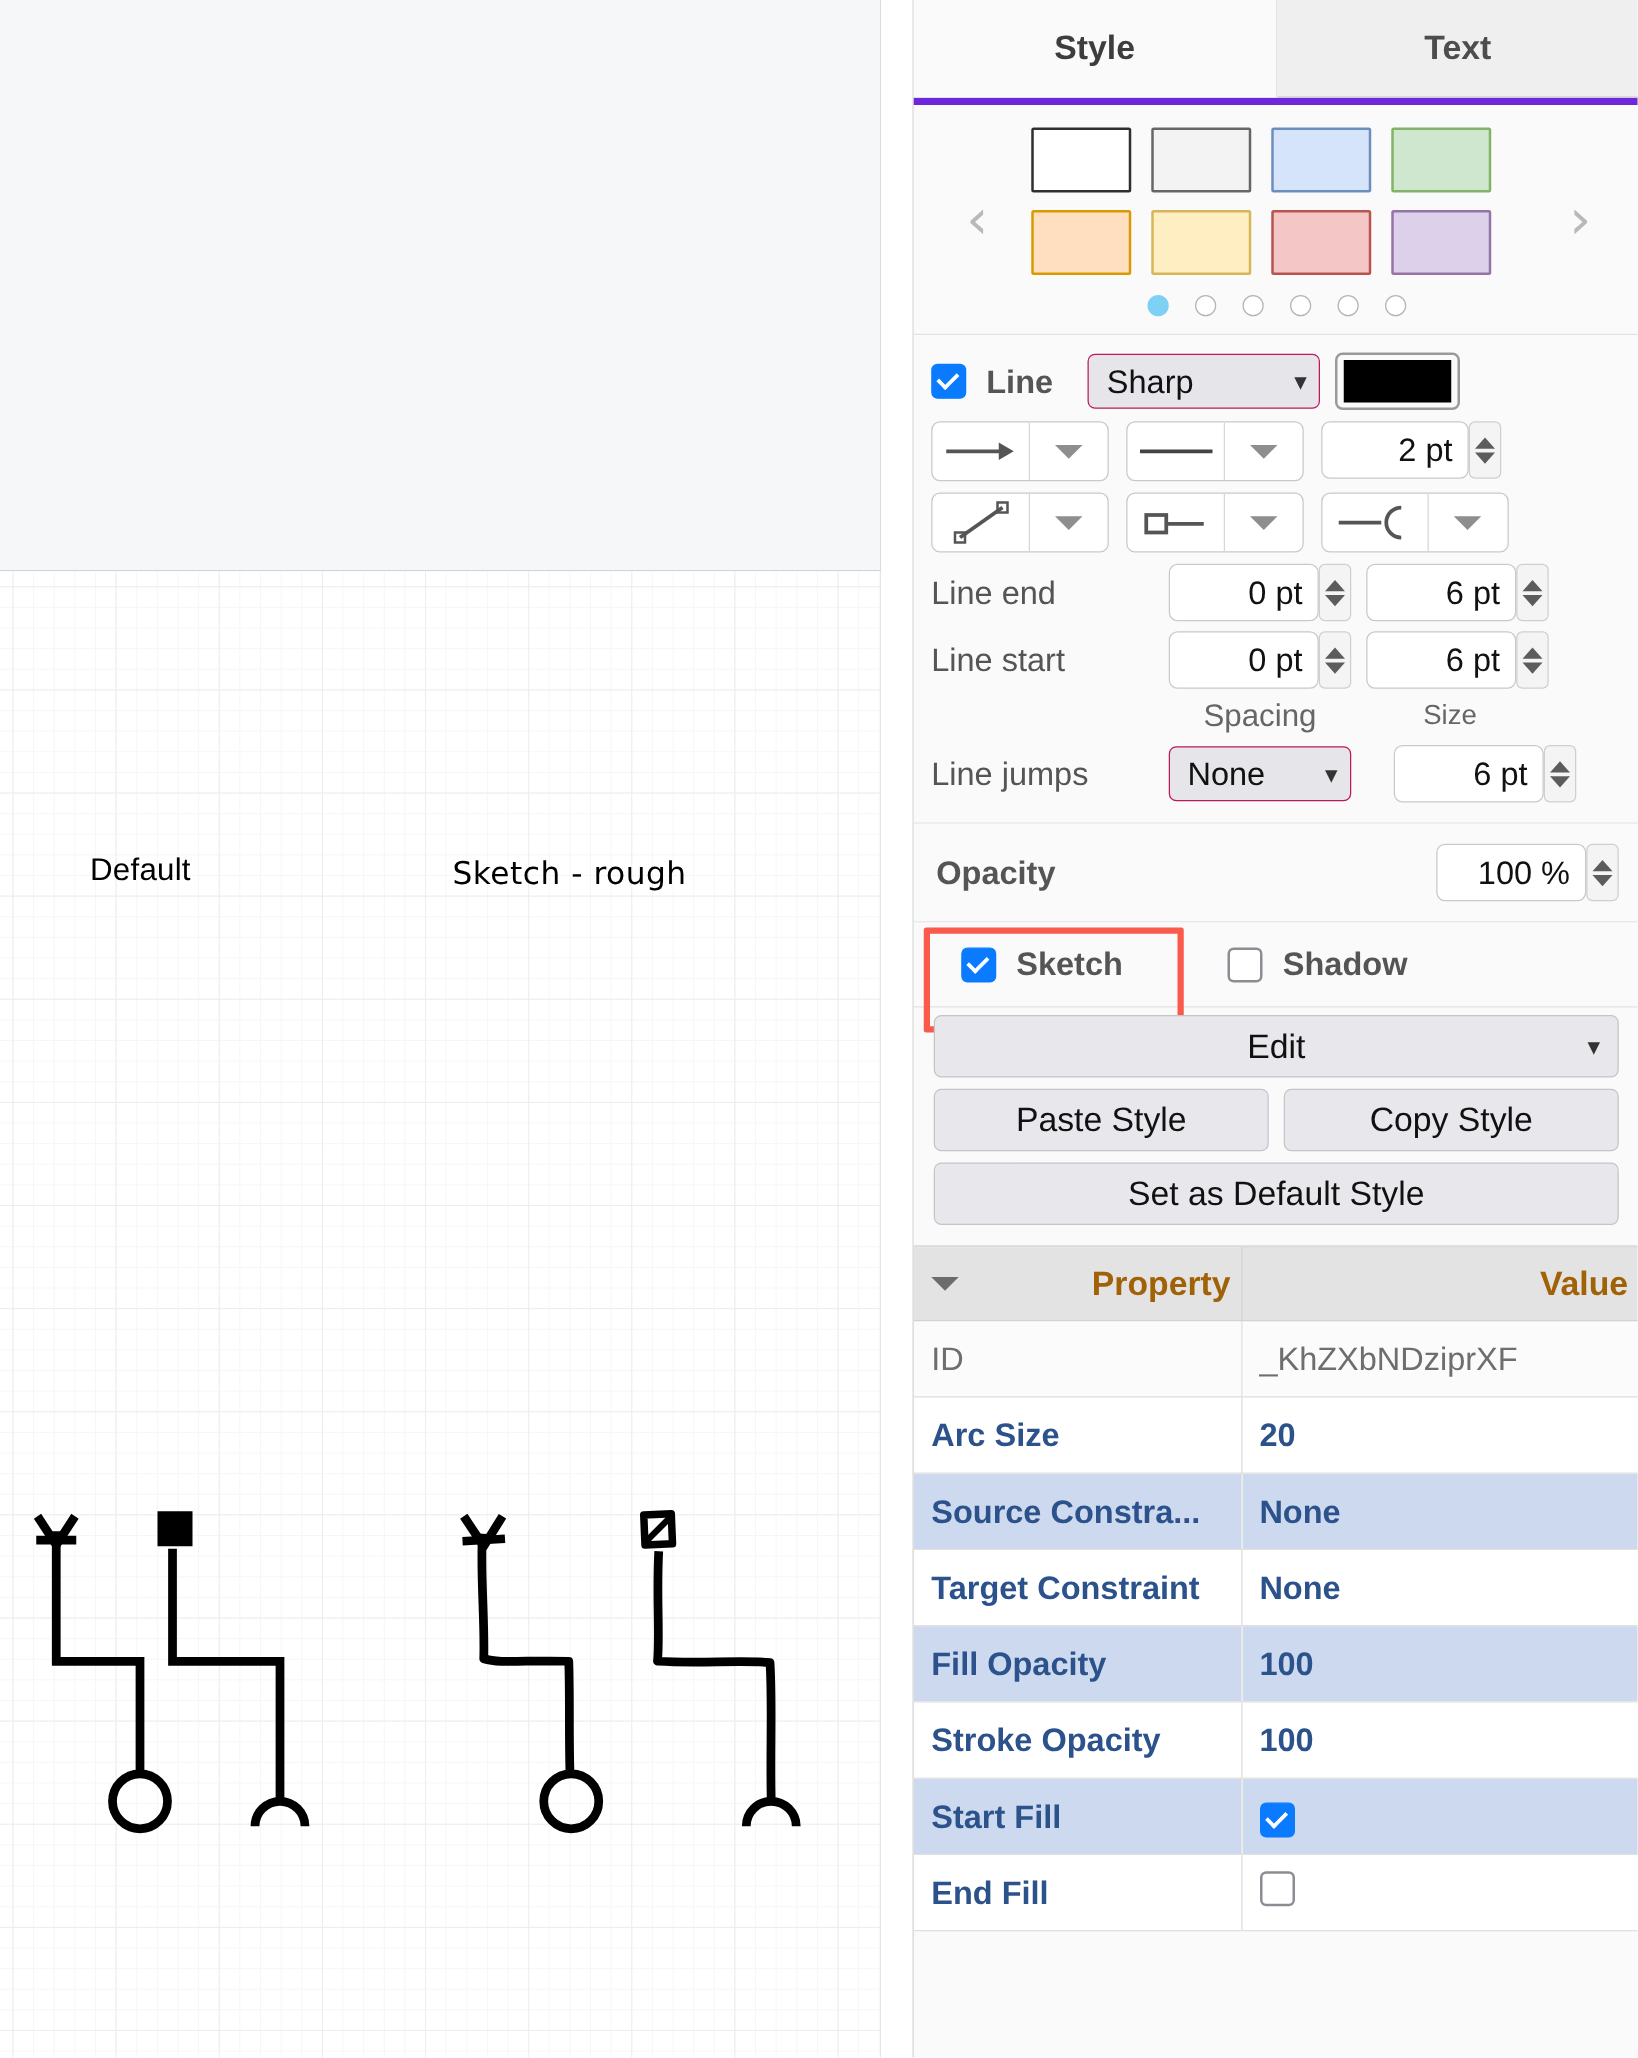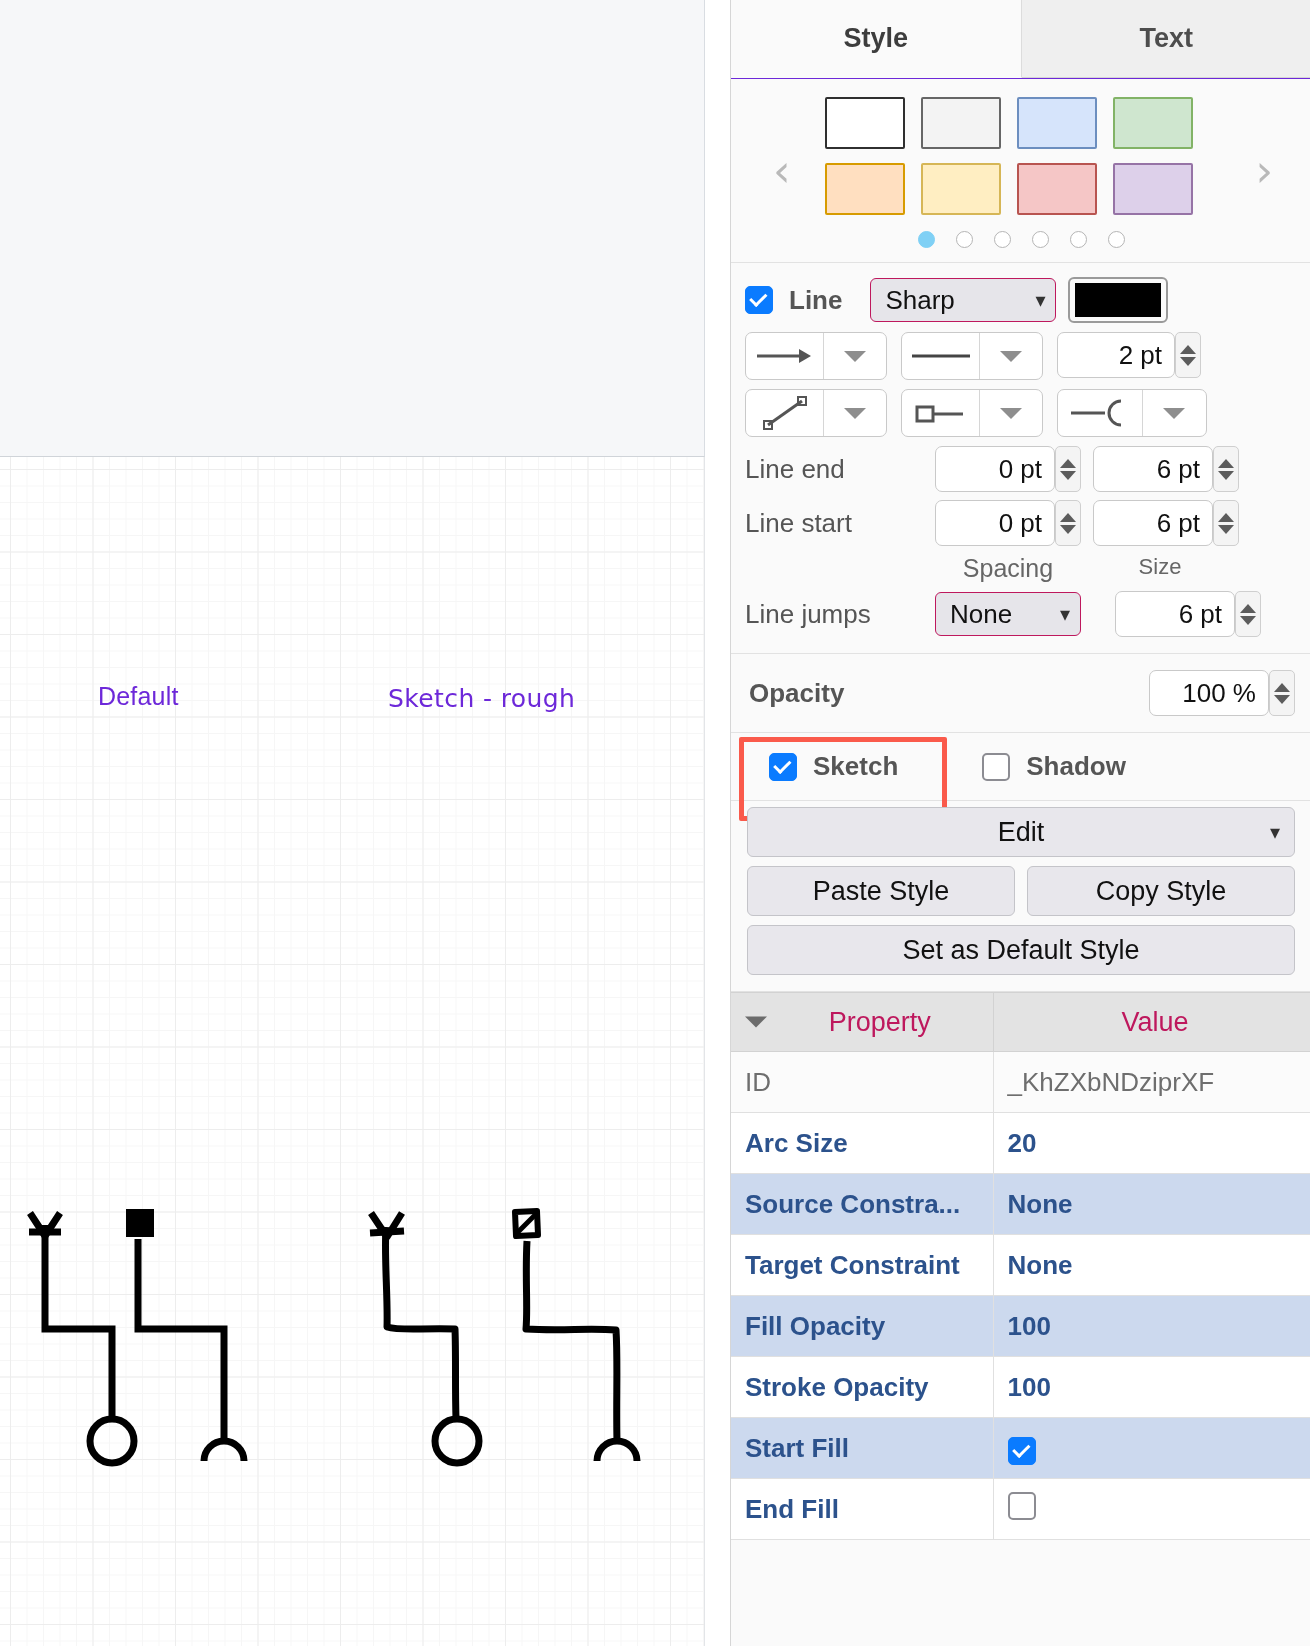--- a/index.html
+++ b/index.html
@@ -24,28 +24,28 @@
       linear-gradient(to bottom, #f6f6f6 1px, transparent 1px);
     background-size: 82.5px 82.5px, 82.5px 82.5px, 16.5px 16.5px, 16.5px 16.5px;
     background-position: 10px 12px, 10px 12px, 10px 12px, 10px 12px;
     border-right:1px solid #e3e5e8;
   }
   .canvas-right-strip{position:absolute;left:705px;top:0;width:25px;height:1646px;background:#ffffff;}
   
   .canvas-scroll-track{position:absolute;left:713px;top:470px;width:12px;height:1176px;background:transparent;}
 
   .diagram{position:absolute;left:0;top:457px;width:704px;height:1189px;}
-  .lbl{position:absolute;color:#6d28d9;white-space:nowrap;margin-left:26px;}
+  .lbl{position:absolute;color:#000000;white-space:nowrap;}
   .lbl-default{left:72px;top:682px;font-size:25px;font-family:"Liberation Sans",sans-serif;letter-spacing:.2px;}
   .lbl-sketch{left:362px;top:684px;font-size:25px;font-family:"DejaVu Sans",sans-serif;letter-spacing:.4px;}
 
   
   .panel{position:absolute;left:730px;top:0;width:580px;height:1646px;background:#fafafa;border-left:1px solid #d6d6d6;}
 
-  .tabs{display:flex;height:78px;align-items:stretch;background:#eeeeee;border-bottom:1px solid #6d28d9;}
+  .tabs{display:flex;height:78px;align-items:stretch;background:#eeeeee;border-bottom:6px solid #6d28d9;}
   .tab{flex:1 1 0;display:flex;align-items:center;justify-content:center;font-size:27px;font-weight:bold;color:#4d4d4d;
        background:#efefef;border-right:1px solid #dcdcdc;border-bottom:1px solid #d5d5d5;cursor:default;}
   .tab.active{background:#fafafa;border-bottom:1px solid #fafafa;color:#3d3d3d;}
   .tab:last-child{border-right:none;}
 
   .sec{border-bottom:1px solid #e2e2e2;background:#fafafa;}
 
   
   .presets{position:relative;padding:18px 0 14px 0;}
   .preset-rows{margin:0 auto;width:392px;}
@@ -100,22 +100,22 @@
 
   .btnbar{padding:6px 16px 16px 16px;}
   .pbtn{background:#e8e7ec;border:1px solid #c4c4c9;border-radius:6px;height:50px;display:flex;align-items:center;
         justify-content:center;font-size:27px;color:#111;box-sizing:border-box;margin-bottom:9px;position:relative;}
   .pbtn .cv2{position:absolute;right:14px;font-size:20px;color:#333;}
   .pbtn-row{display:flex;gap:12px;}
   .pbtn-row .pbtn{flex:1 1 0;}
 
   
   .proptable{width:100%;border-collapse:collapse;table-layout:fixed;}
-  .proptable th{background:#e3e3e3;border:1px solid #d2d2d2;border-left:none;text-align:center;
-                font-size:27px;font-weight:normal;color:#be185d;padding:10px 8px 10px 14px;height:38px;}
+  .proptable th{background:#e3e3e3;border:1px solid #d2d2d2;border-left:none;text-align:right;
+                font-size:27px;font-weight:bold;color:#a16207;padding:10px 8px 10px 14px;height:38px;}
   .proptable th.pcol{padding-left:44px;position:relative;}
   .proptable th.pcol .tgl{position:absolute;left:14px;top:50%;transform:translateY(-50%);
      width:0;height:0;border-left:11px solid transparent;border-right:11px solid transparent;border-top:11px solid #6c6c6c;}
   .proptable td{border:1px solid #e0e0e0;border-left:none;font-size:26px;padding:10px 8px 10px 14px;height:40px;overflow:hidden;white-space:nowrap;}
   .proptable tr.id td{color:#6e6e6e;background:#fbfbfb;}
   .proptable tr.norm td{color:#2c528c;font-weight:bold;background:#ffffff;}
   .proptable tr.alt td{color:#2c528c;font-weight:bold;background:#ccd9ee;}
   .cellchk{width:28px;height:28px;border-radius:5px;box-sizing:border-box;display:inline-flex;align-items:center;justify-content:center;}
   .cellchk.on{background:#0a7bff;border:1px solid #0a7bff;}
   .cellchk.on:after{content:"";width:13px;height:7px;border-left:3px solid #fff;border-bottom:3px solid #fff;transform:rotate(-45deg) translate(1px,-2px);}

